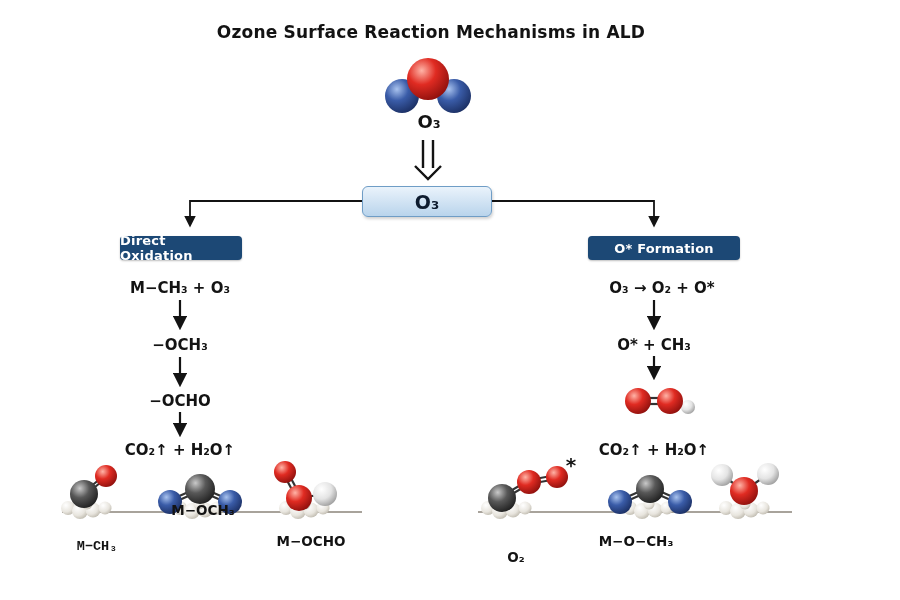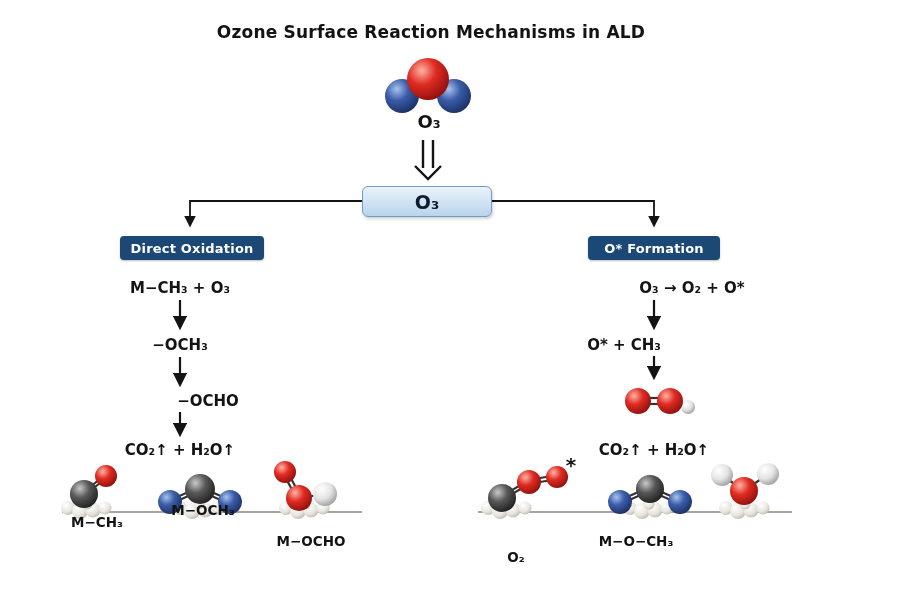--- a/index.html
+++ b/index.html
@@ -25,22 +25,22 @@
     font-size:19px; font-weight:700; color:#0d1b2e;
     box-shadow:1px 2px 3px rgba(0,0,0,.18);
   }
   .hdr {
     position:absolute; height:24px; border-radius:4px;
     background:var(--header-navy,#1c4875); color:#fff;
     display:flex; align-items:center; justify-content:center;
     font-size:13px; font-weight:700; letter-spacing:.2px;
     box-shadow:0 1px 2px rgba(0,0,0,.25);
   }
-  .hdr-left { left:120px; top:236px; width:144px; }
-  .hdr-right { left:588px; top:236px; width:132px; }
+  .hdr-left { left:120px; top:236px; width:122px; }
+  .hdr-right { left:588px; top:236px; width:152px; }
   .star { font-family:"DejaVu Sans",sans-serif; font-size:20px; font-weight:700; fill:#131313; }
   .bond { stroke:#333; fill:none; }
 </style>
 </head>
 <body>
 
 <div class="stage">
 
   <svg class="art" viewBox="0 0 900 600" aria-hidden="true">
     <defs>
@@ -210,26 +210,26 @@
 
   <div class="hdr hdr-left">
     <span>Direct Oxidation</span>
   </div>
   <div class="hdr hdr-right">
     <span>O* Formation</span>
   </div>
 
   <div class="txt step" style="left:180px; top:288px;">M−CH₃ + O₃</div>
   <div class="txt step" style="left:180px; top:345px;text-align:right;">−OCH₃</div>
-  <div class="txt step" style="left:180px; top:401px;margin-left:28px;">−OCHO</div>
+  <div class="txt step" style="left:180px; top:401px;">−OCHO</div>
   <div class="txt step" style="left:180px; top:450px;">CO₂↑ + H₂O↑</div>
 
-  <div class="txt step" style="left:692px; top:288px;">O₃ → O₂ + O*</div>
-  <div class="txt step" style="left:624px; top:345px;">O* + CH₃</div>
+  <div class="txt step" style="left:662px; top:288px;">O₃ → O₂ + O*</div>
+  <div class="txt step" style="left:654px; top:345px;">O* + CH₃</div>
   <div class="txt step" style="left:654px; top:450px;">CO₂↑ + H₂O↑</div>
 
-  <div class="txt surf-label" style="left:97px; top:522px;">M−CH₃</div>
+  <div class="txt surf-label" style="left:97px; top:546px;font-family:Liberation Mono, monospace;">M−CH₃</div>
   <div class="txt surf-label" style="left:203px; top:510px;">M−OCH₃</div>
   <div class="txt surf-label" style="left:311px; top:541px;text-align:right;">M−OCHO</div>
   <div class="txt surf-label" style="left:516px; top:557px;">O₂</div>
   <div class="txt surf-label" style="left:636px; top:541px;">M−O−CH₃</div>
 
 </div>
 
 </body></html>

